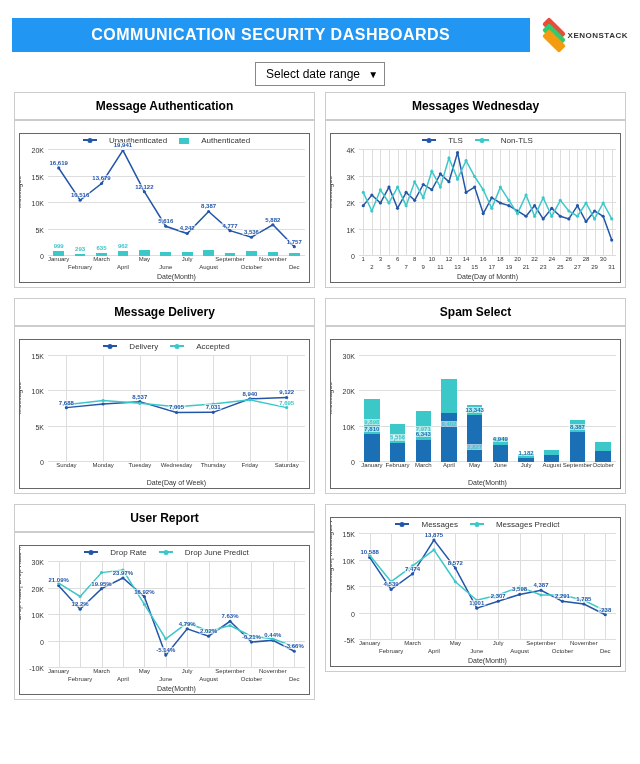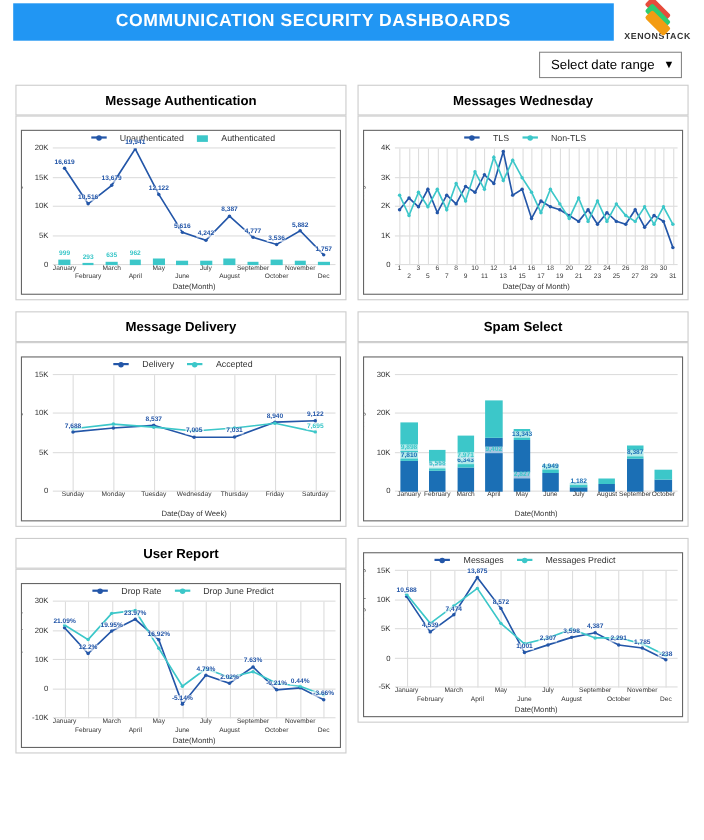--- a/index.html
+++ b/index.html
@@ -1,26 +1,26 @@
 <!DOCTYPE html>
 <html><head>
 <meta charset="utf-8">
 <style>
   * { box-sizing: border-box; margin: 0; padding: 0; }
   body { font-family: Arial, Helvetica, sans-serif; background: #fff; width: 640px; }
-  .header { display: flex; align-items: center; padding: 2px 12px 4px 12px; }
+  .header { display: flex; align-items: center; padding: 18px 12px 4px 12px; }
   .title-bar { flex: 1; background: #2196f3; color: #fff; text-align: center; padding: 8px 0; font-weight: bold; font-size: 16px; letter-spacing: 0.5px; }
-  .brand { display: flex; flex-direction: column; align-items: center; margin-left: 10px; }
+  .brand { display: flex; flex-direction: row; align-items: center; margin-left: 10px; }
   .brand-stack { position: relative; width: 28px; height: 26px; }
   .brand-stack .layer { position: absolute; left: 50%; width: 24px; height: 10px; transform: translateX(-50%) rotate(45deg); border-radius: 2px; }
   .brand-stack .l1 { top: 2px; background: #e74c3c; }
   .brand-stack .l2 { top: 8px; background: #2ecc71; }
   .brand-stack .l3 { top: 14px; background: #f39c12; }
   .brand-text { font-size: 8px; font-weight: bold; color: #333; letter-spacing: 0.5px; }
-  .toolbar { display: flex; justify-content: flex-end; padding: 6px 20px; }
+  .toolbar { display: flex; justify-content: center; padding: 6px 20px; }
   .date-select { border: 1px solid #888; padding: 4px 24px 4px 10px; font-size: 12px; position: relative; background:#fff; cursor:pointer; }
   .date-select::after { content: "▼"; position: absolute; right: 6px; top: 50%; transform: translateY(-50%); font-size: 10px; }
   .grid { display: grid; grid-template-columns: 1fr 1fr; gap: 10px; padding: 0 14px 14px 14px; }
   .panel { border: 1px solid #ccc; padding: 6px 4px 4px 4px; }
   .panel-title-wrap { border: 1px solid #ccc; text-align: center; padding: 6px 0; font-weight: bold; font-size: 12px; }
   .chart { border: 1px solid #666; margin-top: 6px; height: 150px; position: relative; background: #fff; overflow:hidden;}
   .legend { position: absolute; top: 2px; left: 0; right: 0; text-align: center; font-size: 8px; color: #333; }
   .legend span { margin: 0 4px; }
   .sw { display:inline-block; width:10px; height:6px; vertical-align:middle; margin-right:2px; }
   .sw.line { width:14px; height:0; border-top: 2px solid currentColor; position:relative; top:-1px;}

